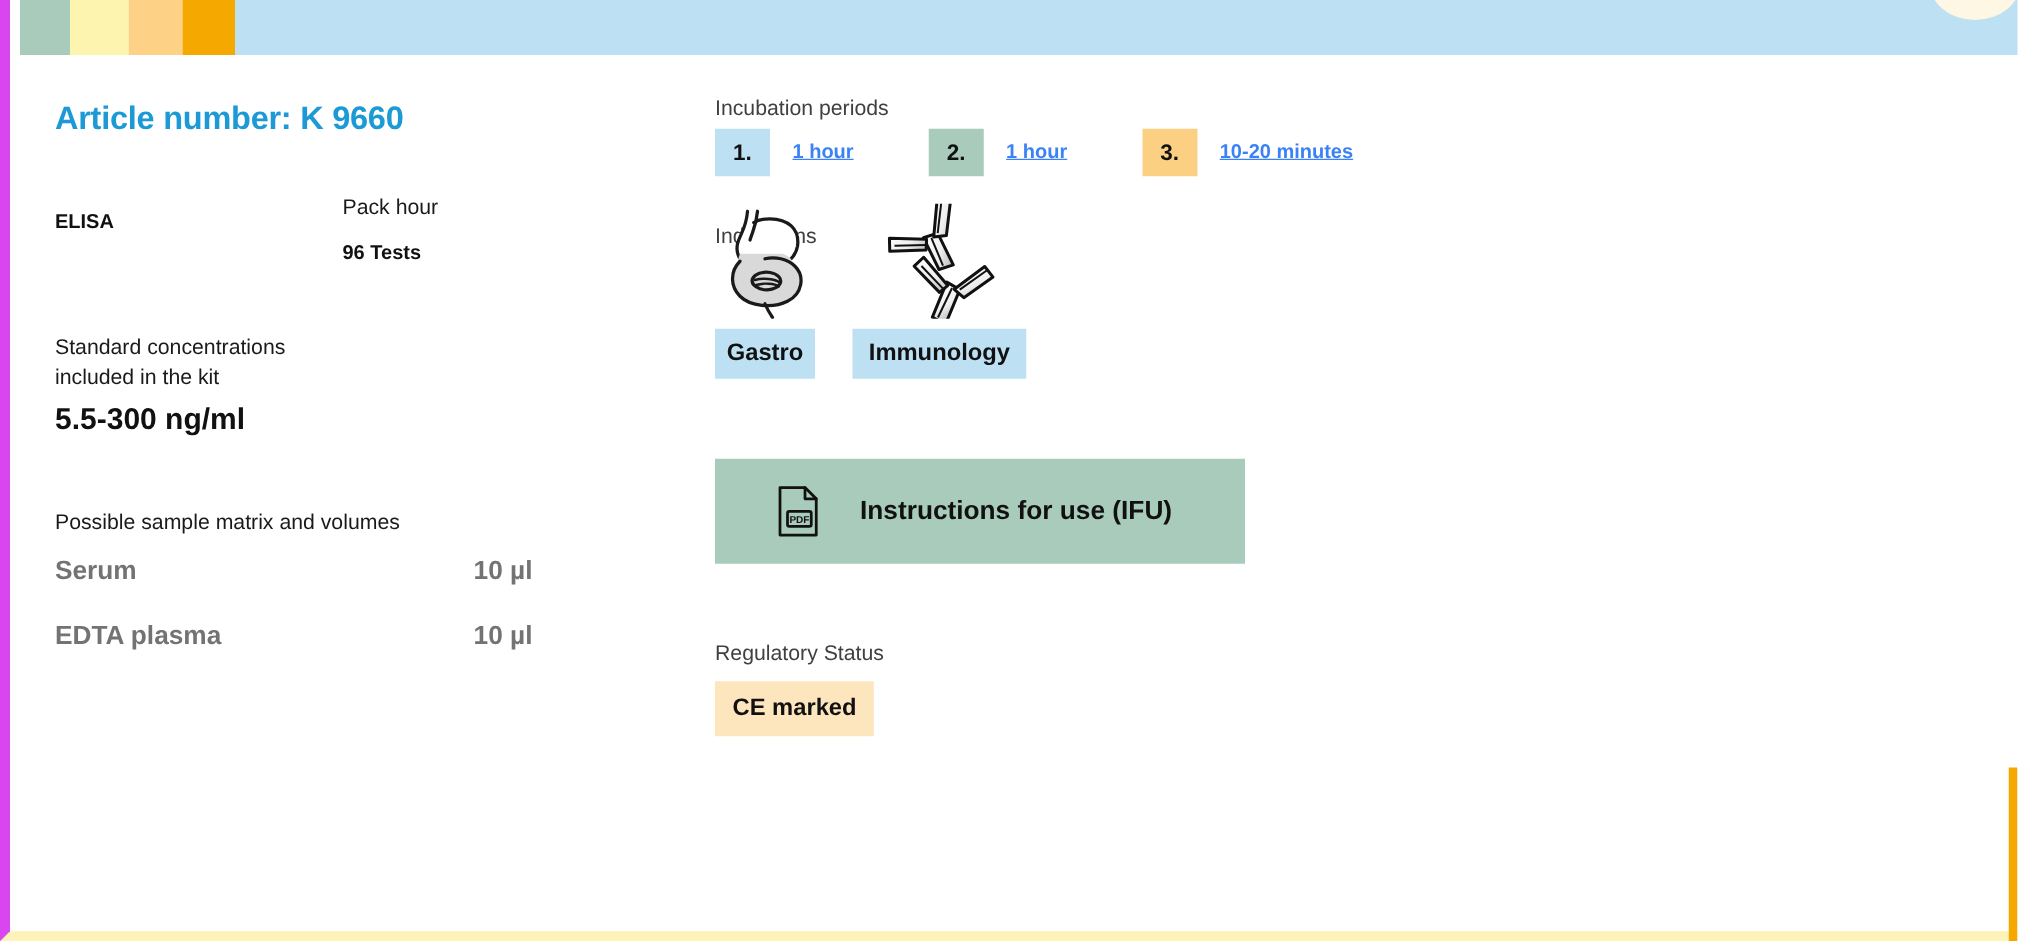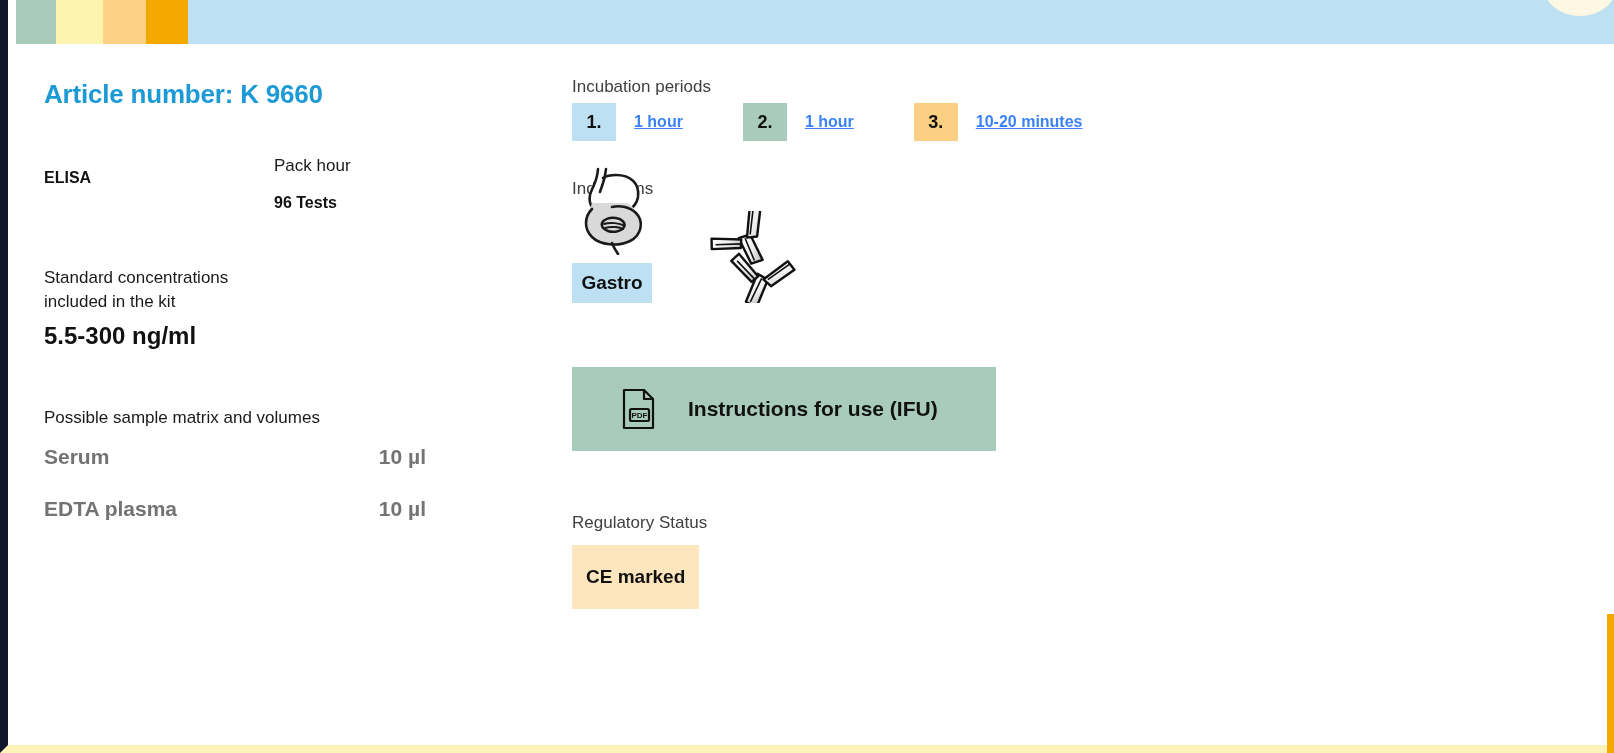--- a/index.html
+++ b/index.html
@@ -15,21 +15,21 @@
     overflow: hidden;
     position: relative;
   }
 
   
   #page-frame {
     position: absolute;
     left: 0; top: 0;
     width: 1614px; height: 753px;
     box-sizing: border-box;
-    border-left: 8px solid #0f172a;
+    border-left: 8px solid #d946ef;
     border-bottom: 8px solid #fdf2b8;
     background: #ffffff;
   }
 
   
   #top-band {
     position: absolute;
     left: 8px; top: 0;
     width: 1606px; height: 44px;
     display: flex;
@@ -198,21 +198,21 @@
     margin-left: 30px;
   }
 
   
   #regulatory-block { margin-top: 62px; }
   #ce-badge {
     background: #fde5bd;
     display: inline-flex;
     align-items: center;
     height: 40px;
-    padding: 12px 14px;
+    padding: 2px 14px;
     font-size: 19px;
     font-weight: bold;
     color: #111111;
     margin-top: 6px;
   }
 
   
   #scrollbar-track {
     position: absolute;
     right: 0; top: 44px;
@@ -369,20 +369,21 @@
 
                     <path d="M36 34 L8 24 L5 34 L33 42 Z"></path>
 
                     <path d="M40 34 L42 60" fill="none" stroke-width="1.6"></path>
                     <path d="M46 32 L57 8" fill="none" stroke-width="1.6"></path>
                     <path d="M34 38 L10 31" fill="none" stroke-width="1.6"></path>
                   </g>
                 </g>
               </svg>
             </div>
+            <div class="ind-badge immunology">Immunology</div>
           </div>
 
         </div>
       </div>
 
       <div id="ifu-button">
         <span id="ifu-icon">
           <svg width="38" height="44" viewBox="0 0 38 44">
             <g fill="none" stroke="#111111" stroke-width="2.2" stroke-linejoin="round" stroke-linecap="round">
               <path d="M4 3 H24 L33 12 V41 H4 Z"></path>

